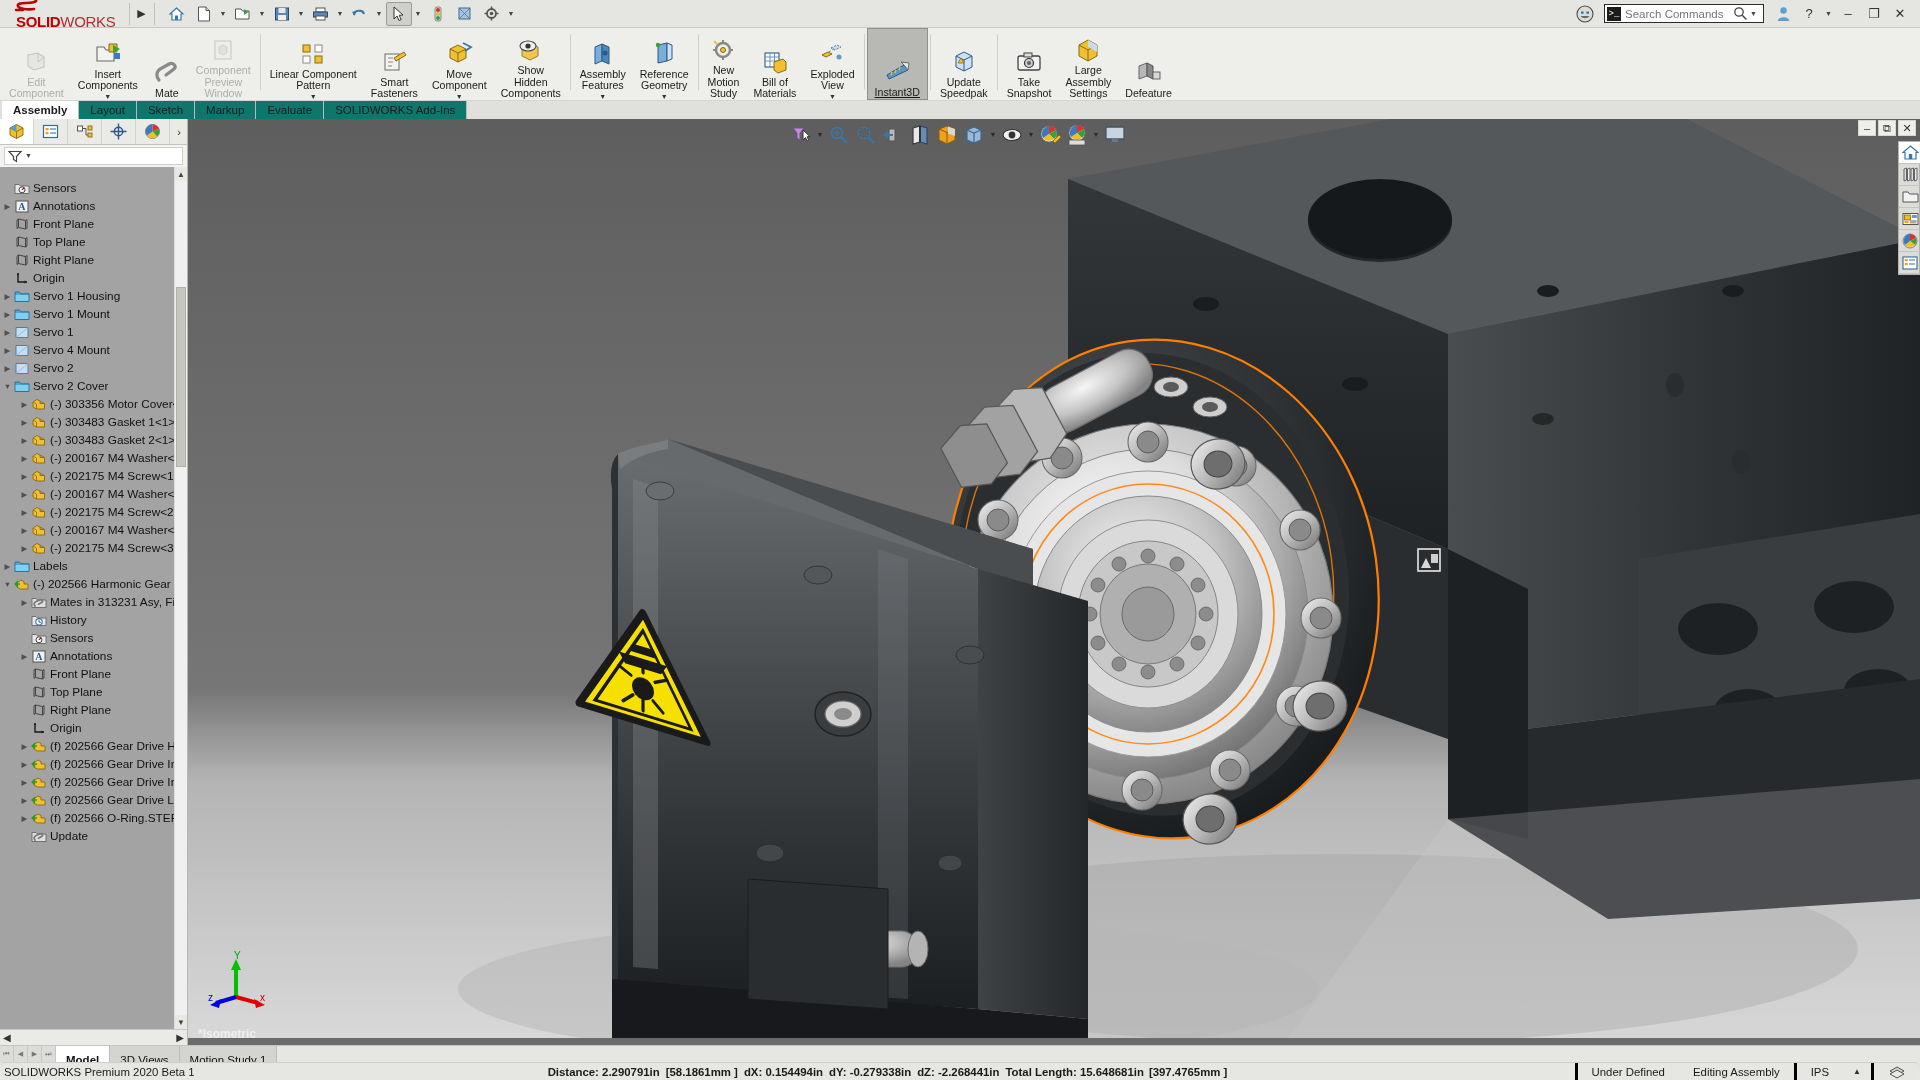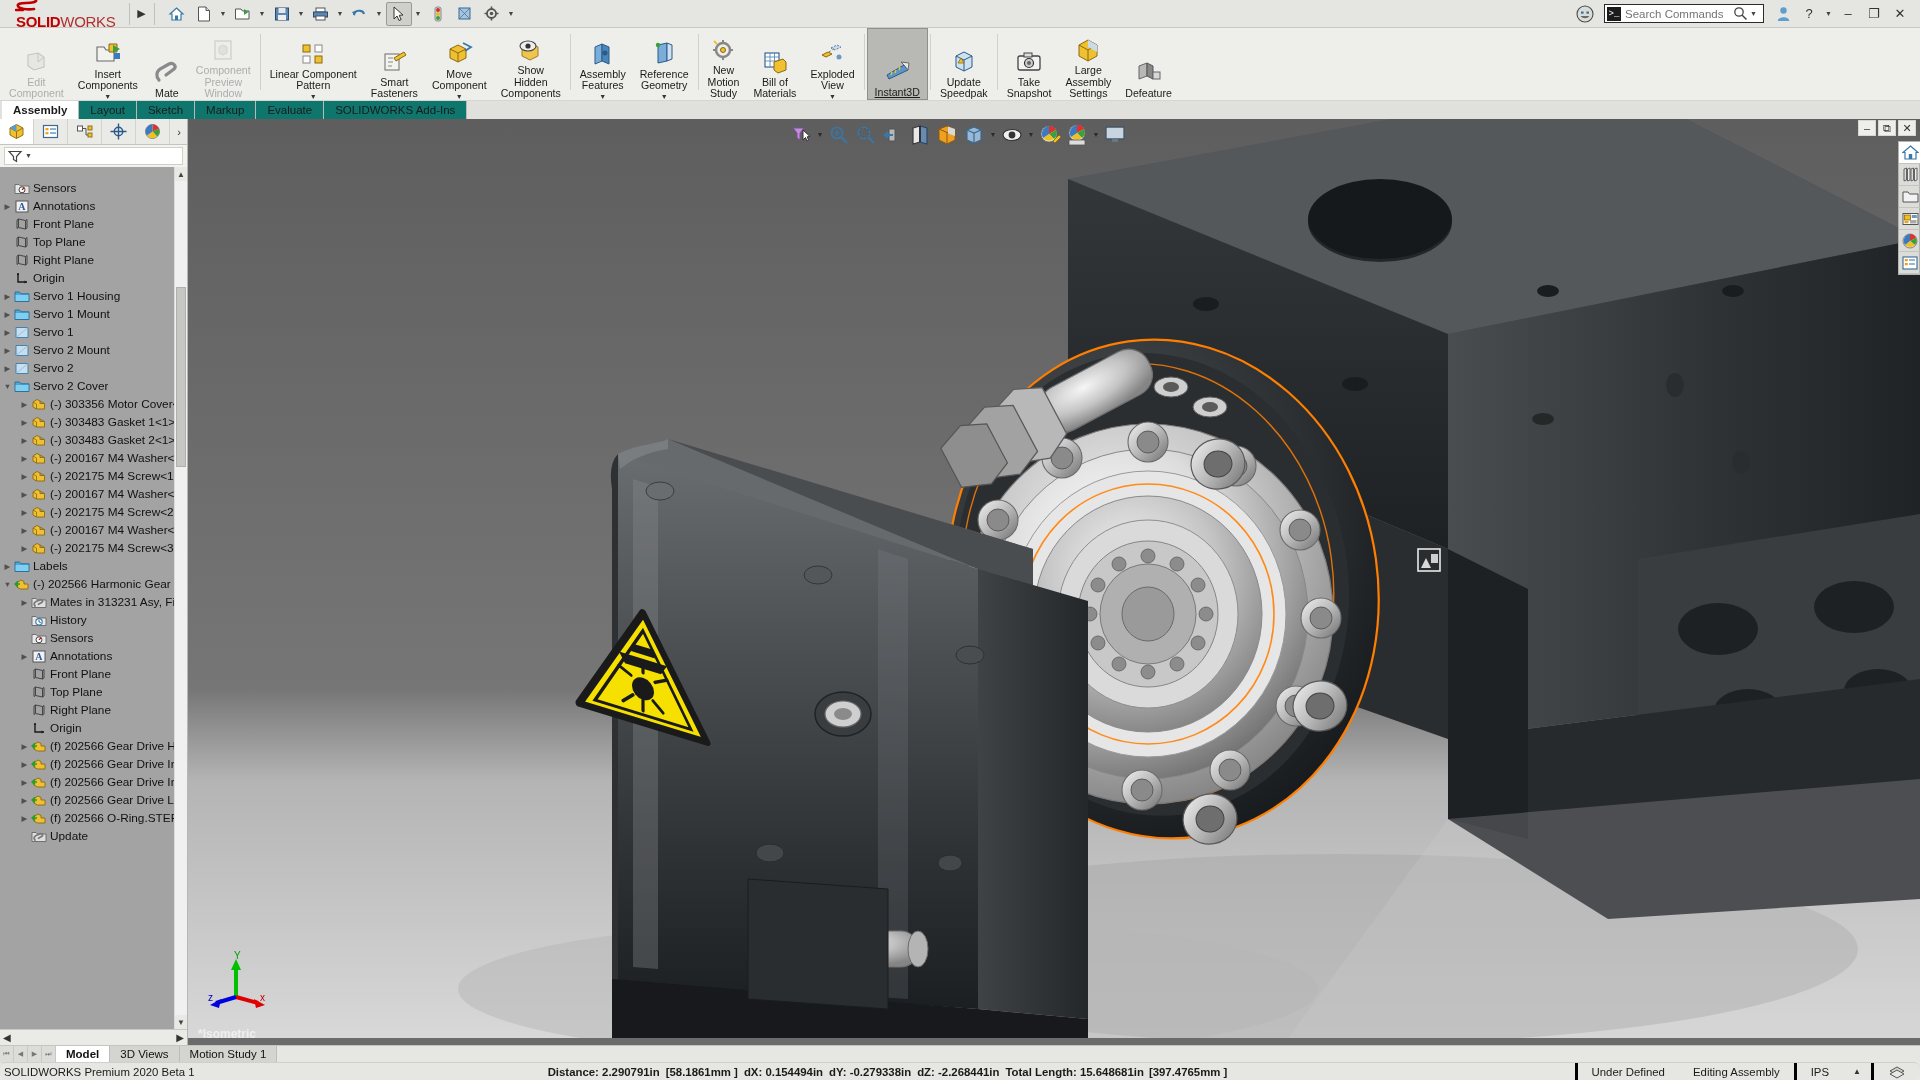--- a/index.html
+++ b/index.html
@@ -109,21 +109,21 @@
 
   
   .taskpane { position:absolute; right:0; top: 22px; width: 22px; background: #dcdcd8; border:1px solid #b4b4b0; z-index: 25;}
   .tp-btn { width:22px; height:22px; display:flex;align-items:center;justify-content:center; border-bottom:1px solid #c4c4c0;}
   .tp-btn.active { background: #fff; }
 
   
   .bottom-tabs { height: 17px; background:#e6e6e2; display:flex; align-items:stretch; border-top:1px solid #c4c4c0; flex:0 0 17px;}
   .navbtns { display:flex; align-items:center; }
   .navbtn { width:14px;height:17px;display:flex;align-items:center;justify-content:center;font-size:7px;color:#777;background:#dcdcd8;border-right:1px solid #c8c8c4;}
-  .btab { padding: 0 10px; font-size: 11.5px; line-height:17px; background:#d4d4d0; border-right:1px solid #bdbdb9; color:#111;}
+  .btab { padding: 6px 10px; font-size: 11.5px; line-height:17px; background:#d4d4d0; border-right:1px solid #bdbdb9; color:#111;}
   .btab.active { background:#fff; font-weight:bold;}
   .btab-fill { flex:1; background:#e6e6e2; border-bottom:0;}
   .statusbar { height:18px; background:#e6e6e2; display:flex; align-items:center; font-size:11.4px; color:#1a1a1a; border-top:1px solid #cfcfcb; flex:0 0 18px;border-radius:6px;}
   .sb-left { padding-left:4px; }
   .sb-mid { margin-left:auto; display:flex; align-items:flex-end;font-weight:bold; }
   .sb-measure { padding: 0 6px; }
   .sb-cell { padding: 0 14px; border-left:3px solid #000000; height:18px; line-height:18px;}
   .sb-right { margin-left:auto; display:flex; align-items:center; }
 
   
@@ -641,21 +641,21 @@
               <div class="tlabel">Servo 1</div>
             </div>
             <div class="tnode" style="padding-left: 2px;">
               <div class="twist">▶</div>
               <div class="ticon">
                 <svg width="16" height="15" viewBox="0 0 16 15">
                   <path d="M2 2.5 L14 2.5 L14 12.5 L2 12.5 Z" fill="#c6dff0" stroke="#3a7aa8" stroke-width="0.9"></path>
                   <path d="M2 12.5 L14 2.5" stroke="#8ab8d8" stroke-width="0.8"></path>
                 </svg>
               </div>
-              <div class="tlabel">Servo 2 Mount</div>
+              <div class="tlabel">Servo 4 Mount</div>
             </div>
             <div class="tnode" style="padding-left: 2px;">
               <div class="twist">▶</div>
               <div class="ticon">
                 <svg width="16" height="15" viewBox="0 0 16 15">
                   <path d="M2 2.5 L14 2.5 L14 12.5 L2 12.5 Z" fill="#c6dff0" stroke="#3a7aa8" stroke-width="0.9"></path>
                   <path d="M2 12.5 L14 2.5" stroke="#8ab8d8" stroke-width="0.8"></path>
                 </svg>
               </div>
               <div class="tlabel">Servo 2</div>

